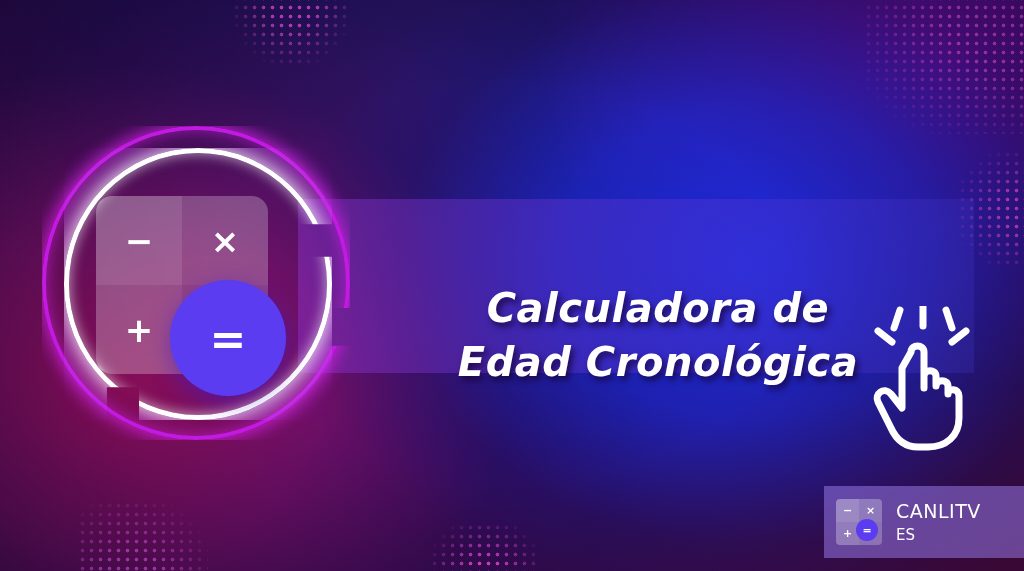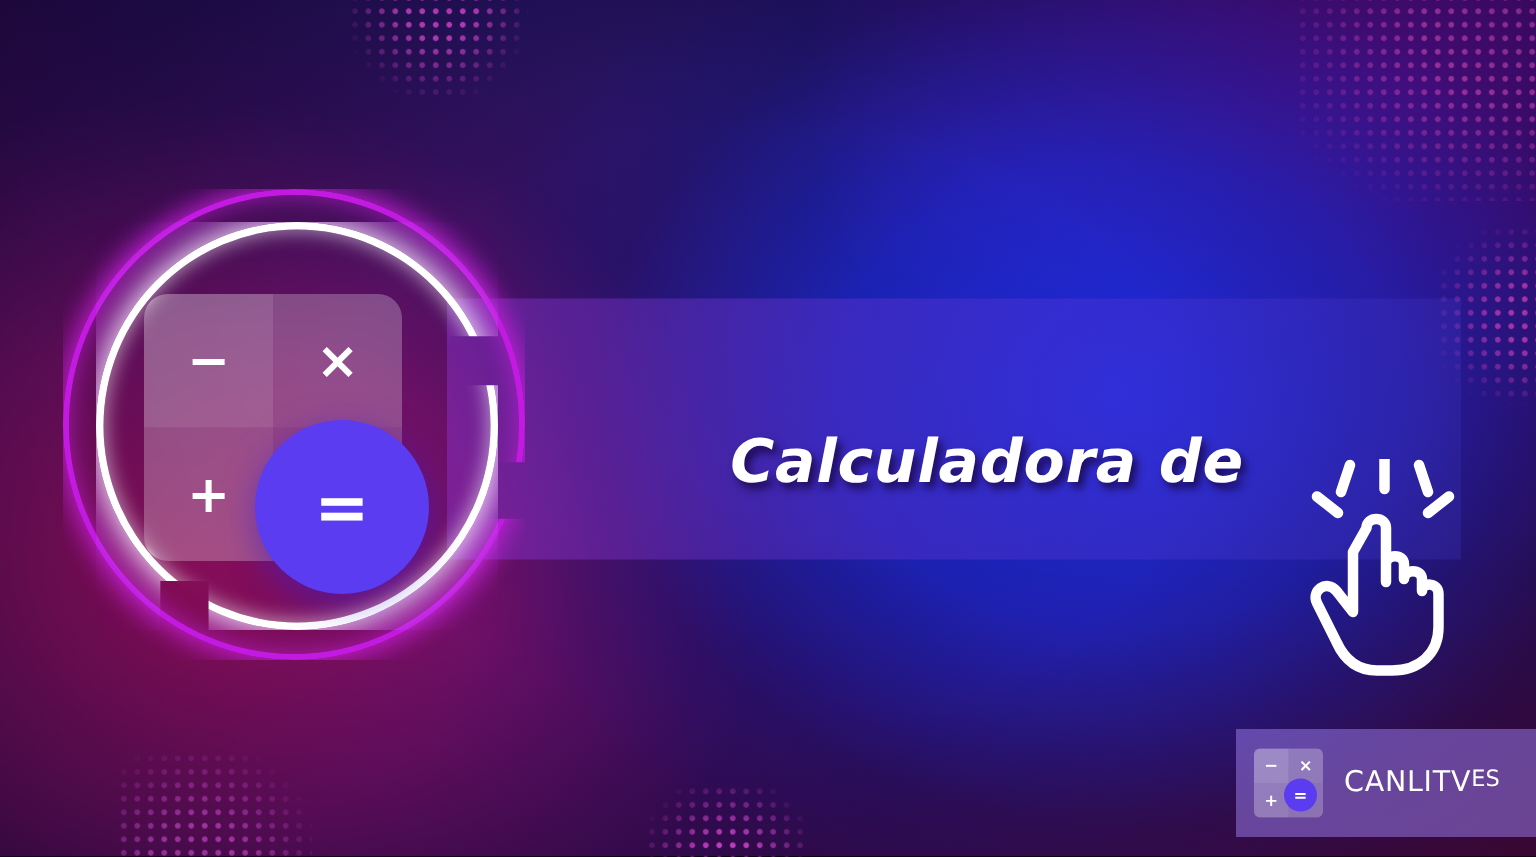--- a/index.html
+++ b/index.html
@@ -217,21 +217,21 @@
     background: #5b3cf0;
     display: flex;
     align-items: center;
     justify-content: center;
     color: #fff;
     font-size: 11px;
     font-weight: 700;
   }
   .badge-text {
     display: flex;
-    flex-direction: row;
+    flex-direction: column;
     justify-content: center;
     color: #ffffff;
     font-family: "DejaVu Sans", sans-serif;
   }
   .badge-brand {
     font-size: 19px;
     letter-spacing: 0.5px;
     line-height: 1.35;
   }
   .badge-lang {
@@ -265,20 +265,21 @@
   <div class="calc-big">
     <div class="cell c-minus">−</div>
     <div class="cell c-times">×</div>
     <div class="cell c-plus">+</div>
     <div class="cell c-eqbg"></div>
   </div>
   <div class="calc-eq">=</div>
 
   <div class="title">
     <div>Calculadora de</div>
+    <div>Edad Cronológica</div>
   </div>
 
   <div class="hand">
     <svg viewBox="0 0 110 145" width="110" height="145" fill="none" xmlns="http://www.w3.org/2000/svg">
       <g stroke="#ffffff" stroke-width="7" stroke-linecap="round">
         <line x1="34" y1="4" x2="28" y2="22"></line>
         <line x1="57" y1="0" x2="57" y2="20"></line>
         <line x1="80" y1="4" x2="86" y2="22"></line>
         <line x1="12" y1="25" x2="26" y2="36"></line>
         <line x1="100" y1="25" x2="86" y2="36"></line>

